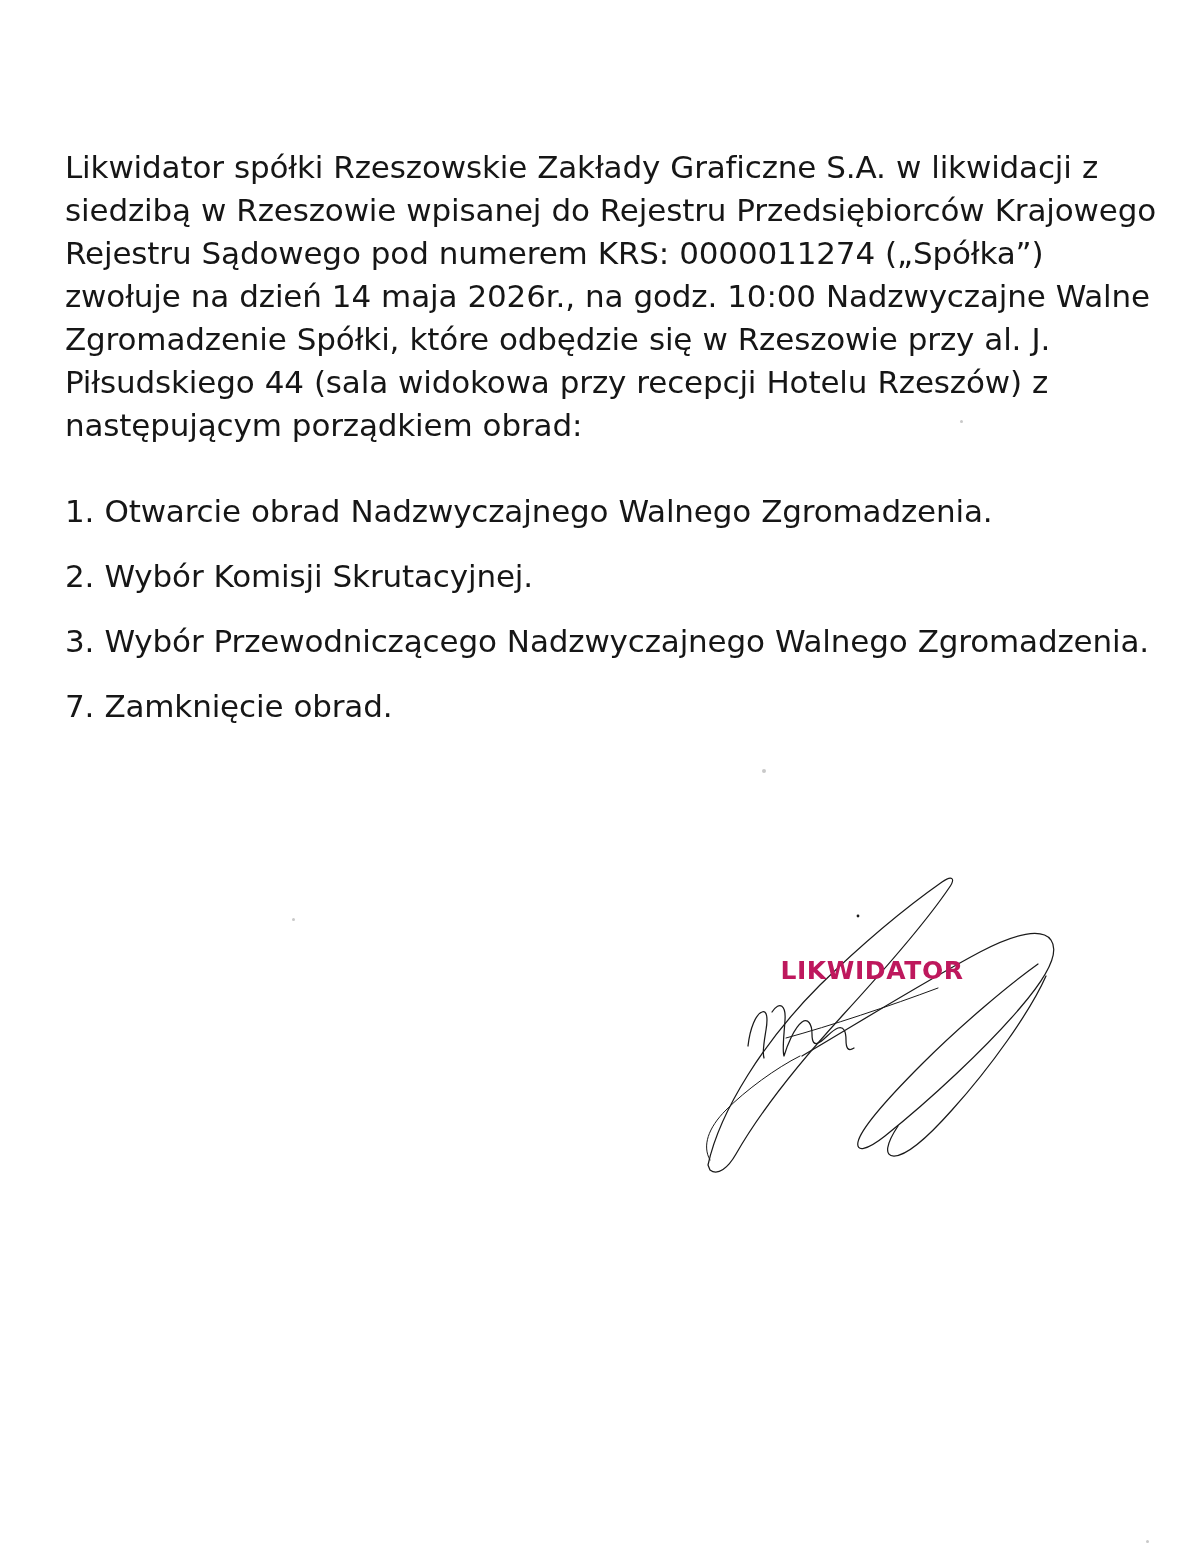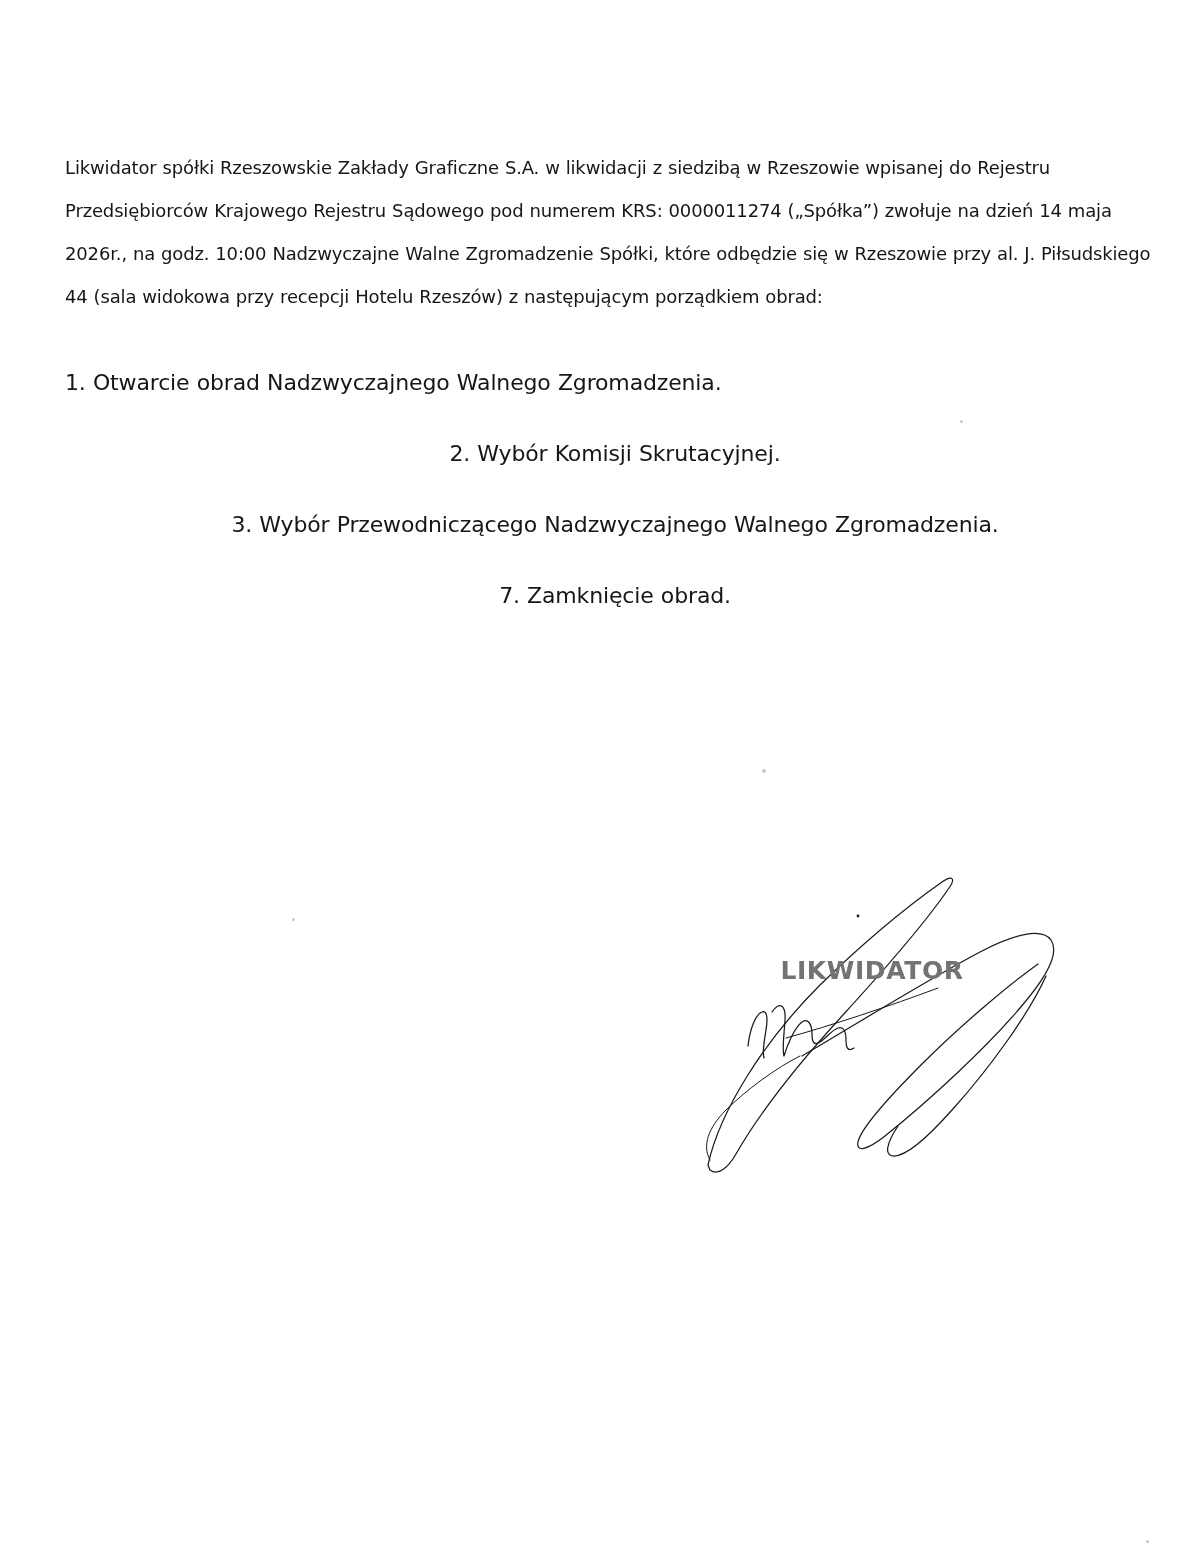--- a/index.html
+++ b/index.html
@@ -21,48 +21,47 @@
   }
 
   .doc-body {
     position: absolute;
     left: 65px;
     top: 146px;
     width: 1100px;
   }
 
   .intro {
-    font-size: 18px;
+    font-size: 31px;
     line-height: 43px;
     letter-spacing: -0.15px;
     margin: 0;
     word-spacing: 0.4px;
   }
 
   .agenda {
     margin: 0;
     padding: 0;
     list-style: none;
   }
 
   .agenda-item {
-    font-size: 22px;
+    font-size: 31px;
     line-height: 43px;
     letter-spacing: -0.15px;
     word-spacing: 0.4px;
     margin: 0;
   }
 
   .agenda-item.first {
     margin-top: 43px;
   }
 
   .agenda-item + .agenda-item {
-    margin-top: 28px;
-    text-align: center;
+    margin-top: 22px;
   }
 
   
   .agenda-item.wide {
     width: 1105px;
   }
 
   .signature-block {
     position: absolute;
     left: 690px;
@@ -80,21 +79,21 @@
     pointer-events: none;
   }
 
   .sig-label {
     position: absolute;
     width: 100%;
     text-align: center;
     font-size: 25px;
     letter-spacing: 0.6px;
     font-weight: 600;
-    color: #737373;
+    color: #be185d;
   }
 
   .sig-label.role {
     top: 96px;
     left: -8px;
   }
 
   .sig-label.name {
     top: 160px;
     left: -8px;

